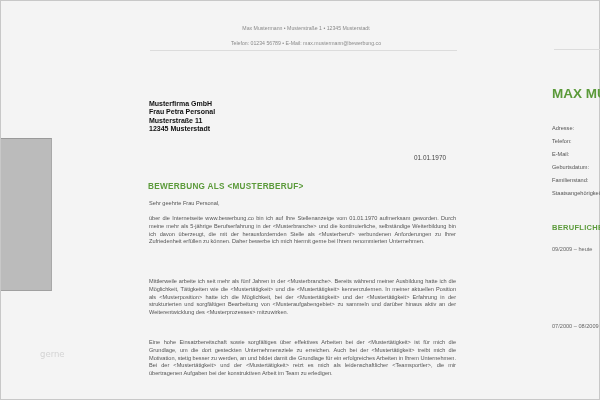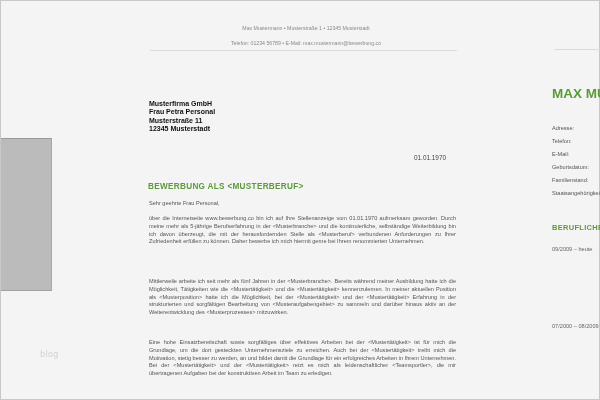--- a/index.html
+++ b/index.html
@@ -104,21 +104,21 @@
     <div class="date">01.01.1970</div>
     <div class="subject">BEWERBUNG ALS &lt;MUSTERBERUF&gt;</div>
     <div class="salutation">Sehr geehrte Frau Personal,</div>
 
     <div class="para p1">über die Internetseite www.bewerbung.co bin ich auf Ihre Stellenanzeige vom 01.01.1970 aufmerksam geworden. Durch meine mehr als 5-jährige Berufserfahrung in der &lt;Musterbranche&gt; und die kontinuierliche, selbständige Weiterbildung bin ich davon überzeugt, die mit der herausfordernden Stelle als &lt;Musterberuf&gt; verbundenen Anforderungen zu Ihrer Zufriedenheit erfüllen zu können. Daher bewerbe ich mich hiermit gerne bei Ihrem renommierten Unternehmen.</div>
     <div class="para p2">Mittlerweile arbeite ich seit mehr als fünf Jahren in der &lt;Musterbranche&gt;. Bereits während meiner Ausbildung hatte ich die Möglichkeit, Tätigkeiten wie die &lt;Mustertätigkeit&gt; und die &lt;Mustertätigkeit&gt; kennenzulernen. In meiner aktuellen Position als &lt;Musterposition&gt; hatte ich die Möglichkeit, bei der &lt;Mustertätigkeit&gt; und der &lt;Mustertätigkeit&gt; Erfahrung in der strukturierten und sorgfältigen Bearbeitung von &lt;Musteraufgabengebiet&gt; zu sammeln und darüber hinaus aktiv an der Weiterentwicklung des &lt;Musterprozesses&gt; mitzuwirken.</div>
     <div class="para p3">Eine hohe Einsatzbereitschaft sowie sorgfältiges über effektives Arbeiten bei der &lt;Mustertätigkeit&gt; ist für mich die Grundlage, um die dort gesteckten Unternehmensziele zu erreichen. Auch bei der &lt;Mustertätigkeit&gt; treibt mich die Motivation, stetig besser zu werden, an und bildet damit die Grundlage für ein erfolgreiches Arbeiten in Ihrem Unternehmen. Bei der &lt;Mustertätigkeit&gt; und der &lt;Mustertätigkeit&gt; reizt es mich als leidenschaftlicher &lt;Teamsportler&gt;, die mir übertragenen Aufgaben bei der konstruktiven Arbeit im Team zu erledigen.</div>
   </div>
 
   <div class="gray-block"></div>
-  <div class="blog-mark">blog</div>
+  <div class="blog-mark">gerne</div>
 
   <div class="header-rule-right"></div>
 
   <div class="right-clip">
     <div class="cv-name" style="left:21px;">MAX MUSTERMANN</div>
     <div class="cv-labels" style="left:21px;">
       <div class="cv-label">Adresse:</div>
       <div class="cv-label">Telefon:</div>
       <div class="cv-label">E-Mail:</div>
       <div class="cv-label">Geburtsdatum:</div>

